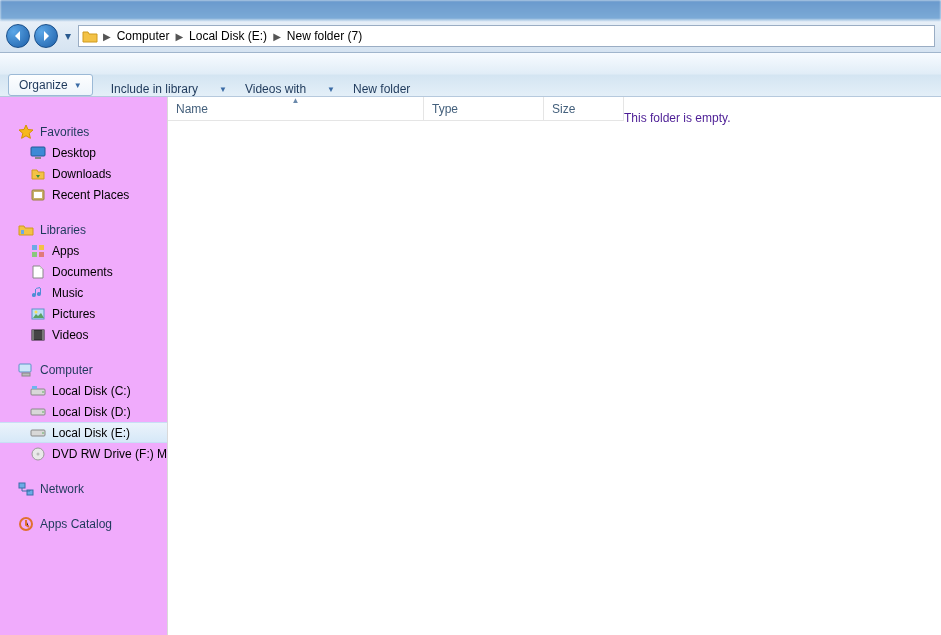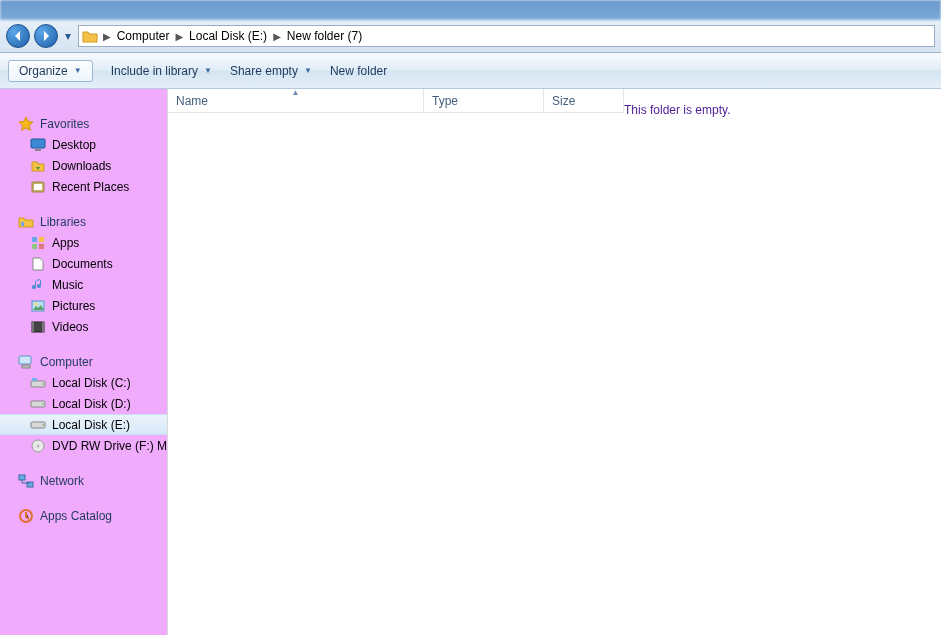--- a/index.html
+++ b/index.html
@@ -12,23 +12,23 @@
 .address-bar { height: 33px; background: linear-gradient(#e8f0f8, #d5e3f1); border-bottom: 1px solid #a0b5cc; display: flex; align-items: center; padding: 0 6px; gap: 4px; }
 .nav-btn { width: 24px; height: 24px; border-radius: 50%; background: radial-gradient(circle at 30% 30%, #5ba7e8, #1e5fa8); border: 1px solid #1a4f8a; display: inline-flex; align-items: center; justify-content: center; cursor: pointer; }
 .nav-btn svg { fill: #fff; }
 .down-arrow { width: 12px; height: 18px; display: inline-flex; align-items: center; justify-content: center; cursor: pointer; color: #2a5a8f; }
 .breadcrumb-bar { flex: 1; height: 22px; background: #fff; border: 1px solid #9aadc4; display: flex; align-items: center; padding: 0 2px; }
 .folder-icon { width: 18px; height: 16px; display: inline-flex; align-items: center; justify-content: center; margin-right: 2px; }
 .crumb { padding: 0 4px; color: #000; cursor: pointer; }
 .crumb-sep { color: #555; padding: 0 2px; font-size: 10px; }
 
 
-.toolbar { height: 36px; background: linear-gradient(#f7fbff, #e1edf7 48%, #d4e5f2 52%, #e4eff8); border-bottom: 1px solid #b6c9dd; display: flex; align-items: center; padding: 0 8px; gap: 18px; }
+.toolbar { height: 44px; background: linear-gradient(#f7fbff, #e1edf7 48%, #d4e5f2 52%, #e4eff8); border-bottom: 1px solid #b6c9dd; display: flex; align-items: flex-end; padding: 0 8px; gap: 18px; }
 .organize-btn { height: 22px; padding: 0 10px; background: linear-gradient(#fdfeff,#eef5fb); border: 1px solid #9bb9d6; border-radius: 3px; display: flex; align-items: center; gap: 6px; color: #1e395b; cursor: pointer; }
-.tool-link { color: #1e395b; cursor: pointer; display: flex; align-items: center; gap: 6px; }
+.tool-link { color: #1e395b; cursor: pointer; display: flex; align-items: center; gap: 21px; }
 .dd { font-size: 8px; color: #3b6ba5; }
 
 
 .main { display: flex; height: calc(635px - 20px - 33px - 32px); }
 .sidebar { width: 168px; border-right: 1px solid #d9d9d9; padding: 24px 0; overflow: hidden; background: #f0abfc; }
 .content { flex: 1; display: flex; flex-direction: row; }
 
 
 .tree-group { margin-bottom: 14px; }
 .tree-head, .tree-item { display: flex; align-items: center; height: 21px; padding-left: 18px; gap: 6px; color: #1e395b; cursor: pointer; white-space: nowrap; }
@@ -85,21 +85,21 @@
 <div class="toolbar">
   <div class="organize-btn">
     <span>Organize</span>
     <span class="dd">▼</span>
   </div>
   <div class="tool-link">
     <span>Include in library</span>
     <span class="dd">▼</span>
   </div>
   <div class="tool-link">
-    <span>Share empty</span>
+    <span>Videos with</span>
     <span class="dd">▼</span>
   </div>
   <div class="tool-link">
     <span>New folder</span>
   </div>
 </div>
 
 <div class="main">
   <div class="sidebar">
 

